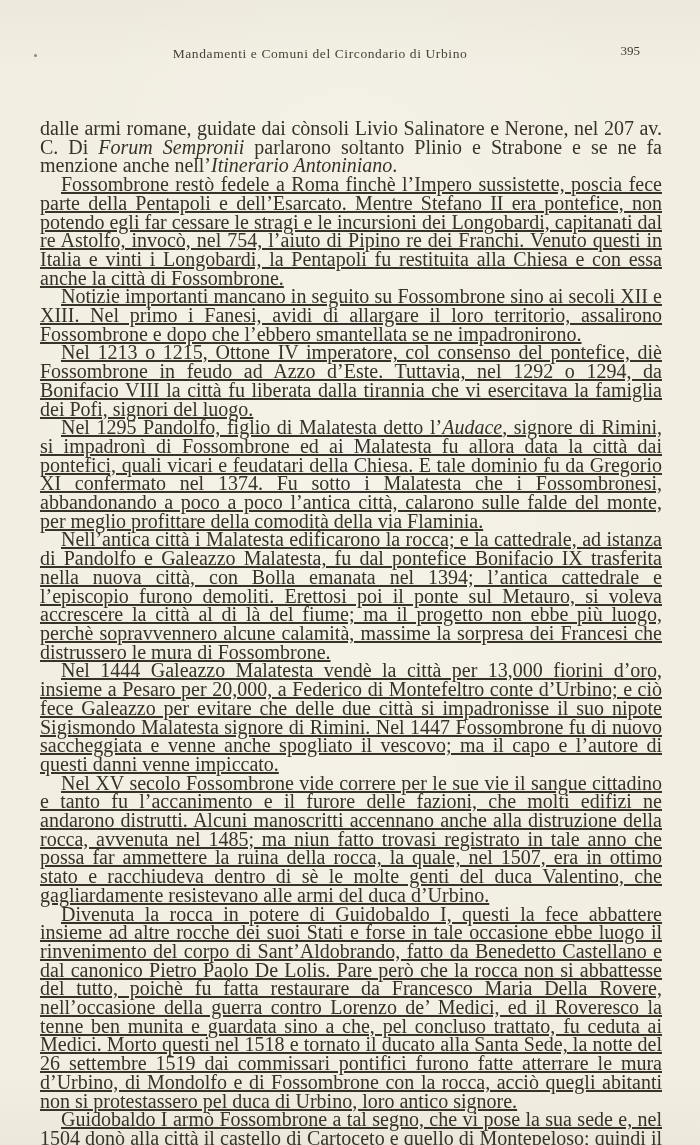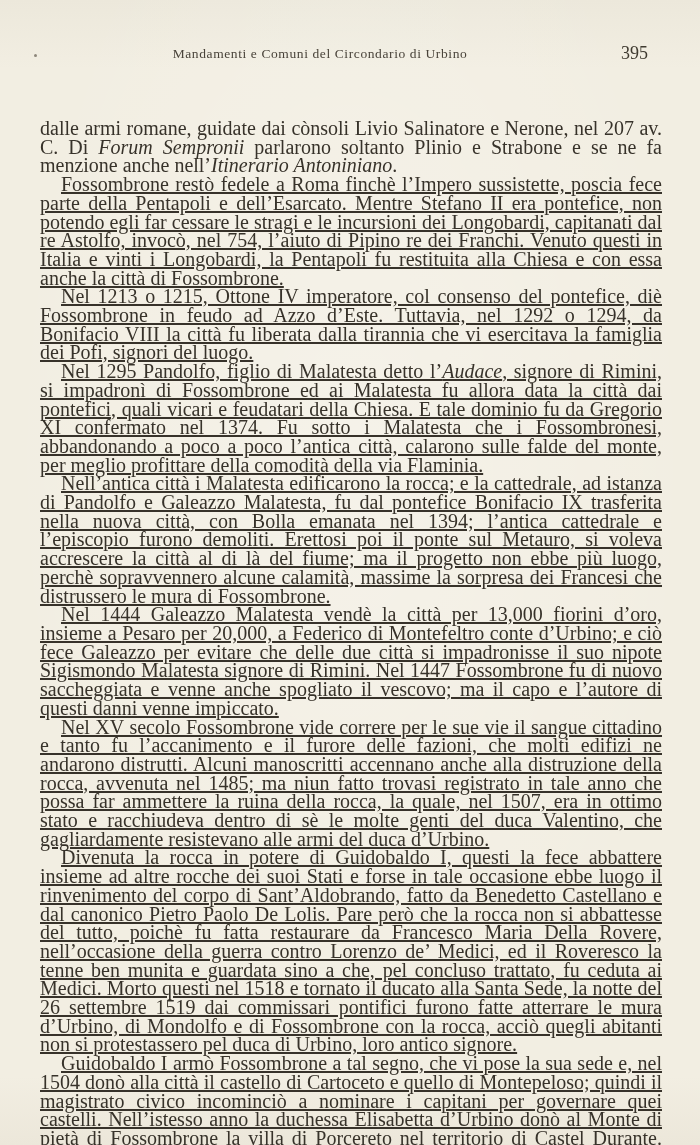--- a/index.html
+++ b/index.html
@@ -31,23 +31,23 @@
   .running-title {
     display: block;
     text-align: center;
     font-size: 13.5px;
     letter-spacing: 0.6px;
     color: #49433a;
     padding-right: 60px; 
   }
   .page-number {
     position: absolute;
-    right: 12px;
+    right: 20px;
     top: -3px;
-    font-size: 18px;
+    font-size: 13px;
     color: #3f3a30;
   }
   .ink-speck {
     position: absolute;
     left: -6px;
     top: 8px;
     width: 3px;
     height: 3px;
     border-radius: 50%;
     background: #8d877a;
@@ -80,20 +80,21 @@
 <div class="page">
   <header class="running-head">
     <span class="ink-speck"></span>
     <span class="running-title">Mandamenti e Comuni del Circondario di Urbino</span>
     <span class="page-number">395</span>
   </header>
 
   <main class="text-block" id="text-block">
       <p class="para"><span>dalle armi romane, guidate dai cònsoli Livio Salinatore e Nerone, nel 207 av. C. Di </span><i>Forum Sempronii</i><span> parlarono soltanto Plinio e Strabone e se ne fa menzione anche nell’</span><i>Itinerario Antoniniano</i><span>.</span></p>
       <p class="para indent"><span>Fossombrone restò fedele a Roma finchè l’Impero sussistette, poscia fece parte della Pentapoli e dell’Esarcato. Mentre Stefano II era pontefice, non potendo egli far cessare le stragi e le incursioni dei Longobardi, capitanati dal re Astolfo, invocò, nel 754, l’aiuto di Pipino re dei Franchi. Venuto questi in Italia e vinti i Longobardi, la Pentapoli fu restituita alla Chiesa e con essa anche la città di Fossombrone.</span></p>
+      <p class="para indent"><span>Notizie importanti mancano in seguito su Fossombrone sino ai secoli XII e XIII. Nel primo i Fanesi, avidi di allargare il loro territorio, assalirono Fossombrone e dopo che l’ebbero smantellata se ne impadronirono.</span></p>
       <p class="para indent"><span>Nel 1213 o 1215, Ottone IV imperatore, col consenso del pontefice, diè Fossombrone in feudo ad Azzo d’Este. Tuttavia, nel 1292 o 1294, da Bonifacio VIII la città fu liberata dalla tirannia che vi esercitava la famiglia dei Pofi, signori del luogo.</span></p>
       <p class="para indent"><span>Nel 1295 Pandolfo, figlio di Malatesta detto l’</span><i>Audace</i><span>, signore di Rimini, si impadronì di Fossombrone ed ai Malatesta fu allora data la città dai pontefici, quali vicari e feudatari della Chiesa. E tale dominio fu da Gregorio XI confermato nel 1374. Fu sotto i Malatesta che i Fossombronesi, abbandonando a poco a poco l’antica città, calarono sulle falde del monte, per meglio profittare della comodità della via Flaminia.</span></p>
       <p class="para indent"><span>Nell’antica città i Malatesta edificarono la rocca; e la cattedrale, ad istanza di Pandolfo e Galeazzo Malatesta, fu dal pontefice Bonifacio IX trasferita nella nuova città, con Bolla emanata nel 1394; l’antica cattedrale e l’episcopio furono demoliti. Erettosi poi il ponte sul Metauro, si voleva accrescere la città al di là del fiume; ma il progetto non ebbe più luogo, perchè sopravvennero alcune calamità, massime la sorpresa dei Francesi che distrussero le mura di Fossombrone.</span></p>
       <p class="para indent"><span>Nel 1444 Galeazzo Malatesta vendè la città per 13,000 fiorini d’oro, insieme a Pesaro per 20,000, a Federico di Montefeltro conte d’Urbino; e ciò fece Galeazzo per evitare che delle due città si impadronisse il suo nipote Sigismondo Malatesta signore di Rimini. Nel 1447 Fossombrone fu di nuovo saccheggiata e venne anche spogliato il vescovo; ma il capo e l’autore di questi danni venne impiccato.</span></p>
       <p class="para indent"><span>Nel XV secolo Fossombrone vide correre per le sue vie il sangue cittadino e tanto fu l’accanimento e il furore delle fazioni, che molti edifizi ne andarono distrutti. Alcuni manoscritti accennano anche alla distruzione della rocca, avvenuta nel 1485; ma niun fatto trovasi registrato in tale anno che possa far ammettere la ruina della rocca, la quale, nel 1507, era in ottimo stato e racchiudeva dentro di sè le molte genti del duca Valentino, che gagliardamente resistevano alle armi del duca d’Urbino.</span></p>
       <p class="para indent"><span>Divenuta la rocca in potere di Guidobaldo I, questi la fece abbattere insieme ad altre rocche dei suoi Stati e forse in tale occasione ebbe luogo il rinvenimento del corpo di Sant’Aldobrando, fatto da Benedetto Castellano e dal canonico Pietro Paolo De Lolis. Pare però che la rocca non si abbattesse del tutto, poichè fu fatta restaurare da Francesco Maria Della Rovere, nell’occasione della guerra contro Lorenzo de’ Medici, ed il Roveresco la tenne ben munita e guardata sino a che, pel concluso trattato, fu ceduta ai Medici. Morto questi nel 1518 e tornato il ducato alla Santa Sede, la notte del 26 settembre 1519 dai commissari pontifici furono fatte atterrare le mura d’Urbino, di Mondolfo e di Fossombrone con la rocca, acciò quegli abitanti non si protestassero pel duca di Urbino, loro antico signore.</span></p>
       <p class="para indent"><span>Guidobaldo I armò Fossombrone a tal segno, che vi pose la sua sede e, nel 1504 donò alla città il castello di Cartoceto e quello di Montepeloso; quindi il magistrato civico incominciò a nominare i capitani per governare quei castelli. Nell’istesso anno la duchessa Elisabetta d’Urbino donò al Monte di pietà di Fossombrone la villa di Porcereto nel territorio di Castel Durante. Soggiornarono anche in Fossombrone Giulia</span></p>
     </main>
 </div>
 

